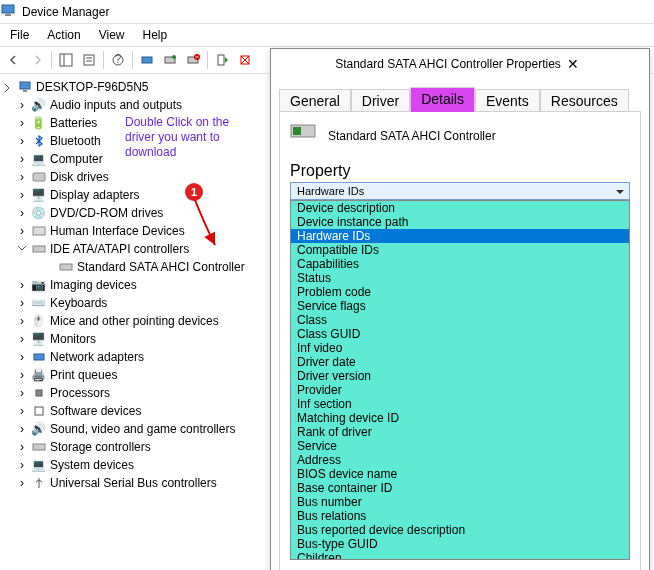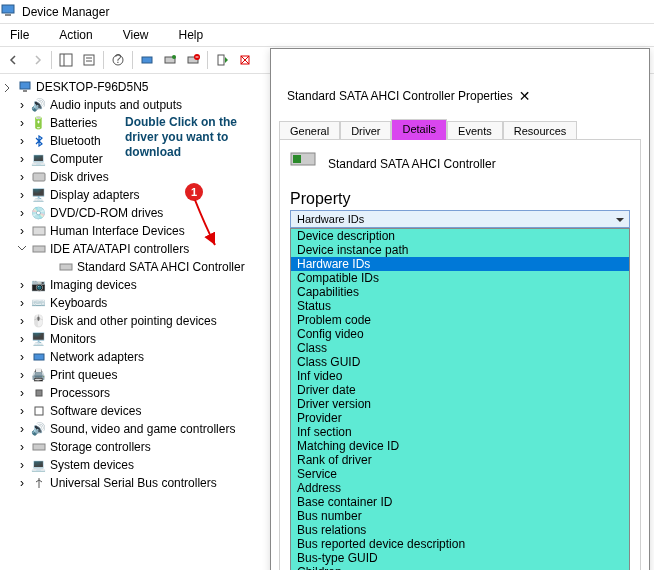--- a/index.html
+++ b/index.html
@@ -1,42 +1,42 @@
 <!DOCTYPE html>
 <html><head>
 <meta charset="utf-8">
 <style>
 * { box-sizing: border-box; margin: 0; padding: 0; font-family: "Segoe UI", Tahoma, sans-serif; font-size: 12px; }
 body { background: #fff; width: 654px; height: 570px; overflow: hidden; position: relative; }
 
 .titlebar { height: 24px; display: flex; align-items: center; padding: 0 0; border-bottom: 1px solid #e0e0e0; gap: 6px; }
 .titlebar svg { width: 16px; height: 16px; }
 
-.menubar { height: 22px; display: flex; align-items: center; padding: 0 2px; gap: 14px; }
+.menubar { height: 22px; display: flex; align-items: center; padding: 0 2px; gap: 2px; }
 .menubar .mi { padding: 2px 8px; cursor: default; }
 
 .toolbar { height: 28px; border-top: 1px solid #e0e0e0; border-bottom: 1px solid #e0e0e0; display: flex; align-items: center; padding: 0 3px; gap: 1px; }
 .toolbar .tb { width: 22px; height: 22px; display: flex; align-items: center; justify-content: center; cursor: default; }
 .toolbar .sep { width: 1px; height: 18px; background: #d0d0d0; margin: 0 2px; }
 
 .tree { padding: 4px 2px; user-select: none; }
 .tree .row { display: flex; align-items: center; height: 18px; gap: 3px; white-space: nowrap; }
 .tree .exp { width: 12px; height: 12px; display: flex; align-items: center; justify-content: center; cursor: default; }
 .tree .ic { width: 16px; height: 16px; display: flex; align-items: center; justify-content: center; }
 .tree .in1 { padding-left: 14px; }
 .tree .in3 { padding-left: 56px; }
 
-.annot-red { color: #0c4a6e; font-weight: 700; position: absolute; }
+.annot-red { color: #6d28d9; font-weight: 400; position: absolute; }
 .badge { width: 18px; height: 18px; border-radius: 50%; background: #e02020; color: #fff; display: flex; align-items: center; justify-content: center; font-weight: bold; position: absolute; font-size: 11px; }
 
 .dialog { position: absolute; right: 4px; top: 48px; width: 380px; background: #fff; border: 1px solid #888; box-shadow: 0 2px 8px rgba(0,0,0,0.15); }
-.dialog .dbar { height: 30px; display: flex; align-items: center; justify-content: flex-start; padding: 0 16px; margin-top: 32px; }
+.dialog .dbar { height: 30px; display: flex; align-items: center; justify-content: center; padding: 0 8px; }
 .dialog .close { width: 24px; height: 24px; display: flex; align-items: center; justify-content: center; font-size: 14px; cursor: default; }
 .tabs { display: flex; padding: 8px 8px 0 8px; gap: 0; }
-.tab { padding: 3px 10px; border: 1px solid #d0d0d0; border-bottom: none; background: #fff; cursor: default; font-size: 11px; }
+.tab { padding: 3px 10px; border: 1px solid #d0d0d0; border-bottom: none; background: #fff; cursor: default; font-size: 14px; }
 .tab.active { position: relative; z-index: 2; background: #d946ef; }
 .tab:not(.active) { background: #f8f8f8; margin-top: 2px; }
 .tabpane { margin: 0 8px 8px 8px; border: 1px solid #d0d0d0; padding: 10px; position: relative; top: -1px; }
 .dev-row { display: flex; align-items: center; gap: 10px; margin-bottom: 12px; }
 .prop-label { font-size: 16px; margin-bottom: 2px; }
 .combo { position: relative; }
 .combo-sel { border: 1px solid #7a9fd4; background: #e5f1fb; padding: 2px 20px 2px 6px; font-size: 11px; cursor: default; }
 .combo-sel::after { content: ""; position: absolute; right: 6px; top: 8px; border-left: 4px solid transparent; border-right: 4px solid transparent; border-top: 4px solid #333; }
 .dropdown { border: 1px solid #888; background: #5eead4; max-height: 360px; overflow-y: scroll; font-size: 11px; }
 .dropdown .opt { padding: 0 6px; line-height: 14px; cursor: default; white-space: nowrap; }
@@ -226,21 +226,21 @@
       <span>Imaging devices</span>
     </div>
   <div class="row in1">
       <span class="exp">›</span>
       <span class="ic">⌨️</span>
       <span>Keyboards</span>
     </div>
   <div class="row in1">
       <span class="exp">›</span>
       <span class="ic">🖱️</span>
-      <span>Disk and other pointing devices</span>
+      <span>Mice and other pointing devices</span>
     </div>
   <div class="row in1">
       <span class="exp">›</span>
       <span class="ic">🖥️</span>
       <span>Monitors</span>
     </div>
   <div class="row in1">
       <span class="exp">›</span>
       <span class="ic">
         <svg width="14" height="10" viewBox="0 0 14 10">
@@ -351,32 +351,33 @@
     <div class="combo">
       <div class="combo-sel">Hardware IDs</div>
       <div class="dropdown" id="dropdown">
           <div class="opt">Device description</div>
           <div class="opt">Device instance path</div>
           <div class="opt hl">Hardware IDs</div>
           <div class="opt">Compatible IDs</div>
           <div class="opt">Capabilities</div>
           <div class="opt">Status</div>
           <div class="opt">Problem code</div>
-          <div class="opt">Config video</div>
+          <div class="opt">Service flags</div>
           <div class="opt">Class</div>
           <div class="opt">Class GUID</div>
           <div class="opt">Inf video</div>
           <div class="opt">Driver date</div>
           <div class="opt">Driver version</div>
           <div class="opt">Provider</div>
           <div class="opt">Inf section</div>
           <div class="opt">Matching device ID</div>
           <div class="opt">Rank of driver</div>
           <div class="opt">Service</div>
           <div class="opt">Address</div>
+          <div class="opt">BIOS device name</div>
           <div class="opt">Base container ID</div>
           <div class="opt">Bus number</div>
           <div class="opt">Bus relations</div>
           <div class="opt">Bus reported device description</div>
           <div class="opt">Bus-type GUID</div>
           <div class="opt">Children</div>
         </div>
     </div>
   </div>
 </div>

